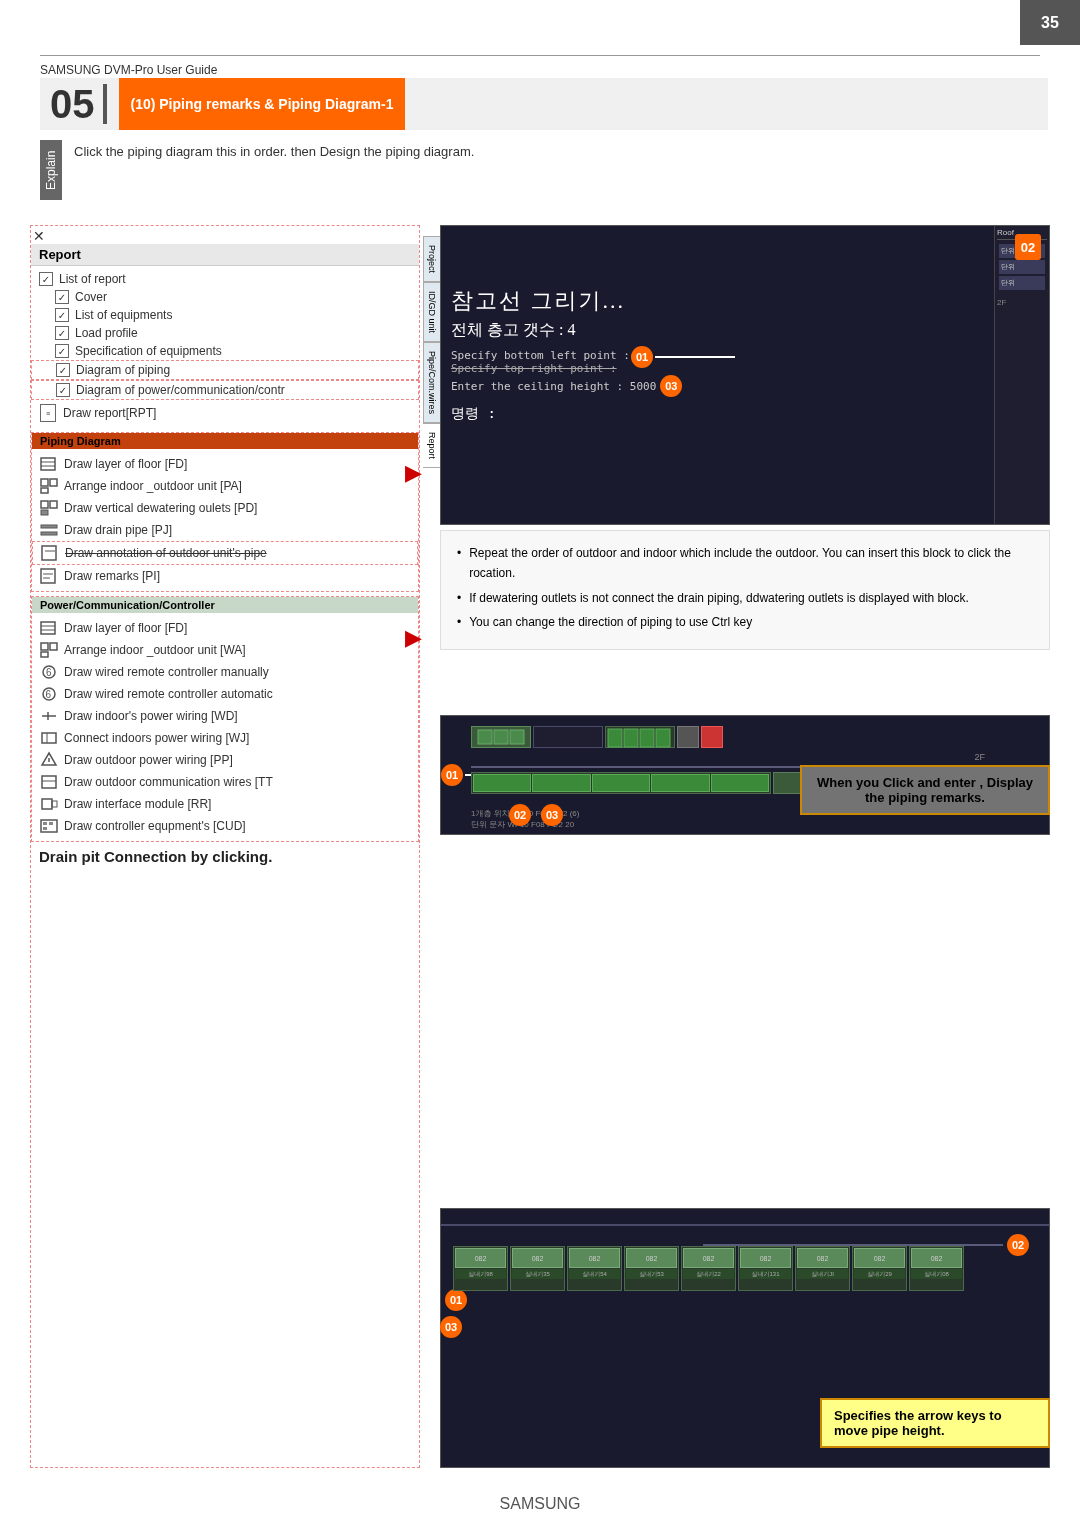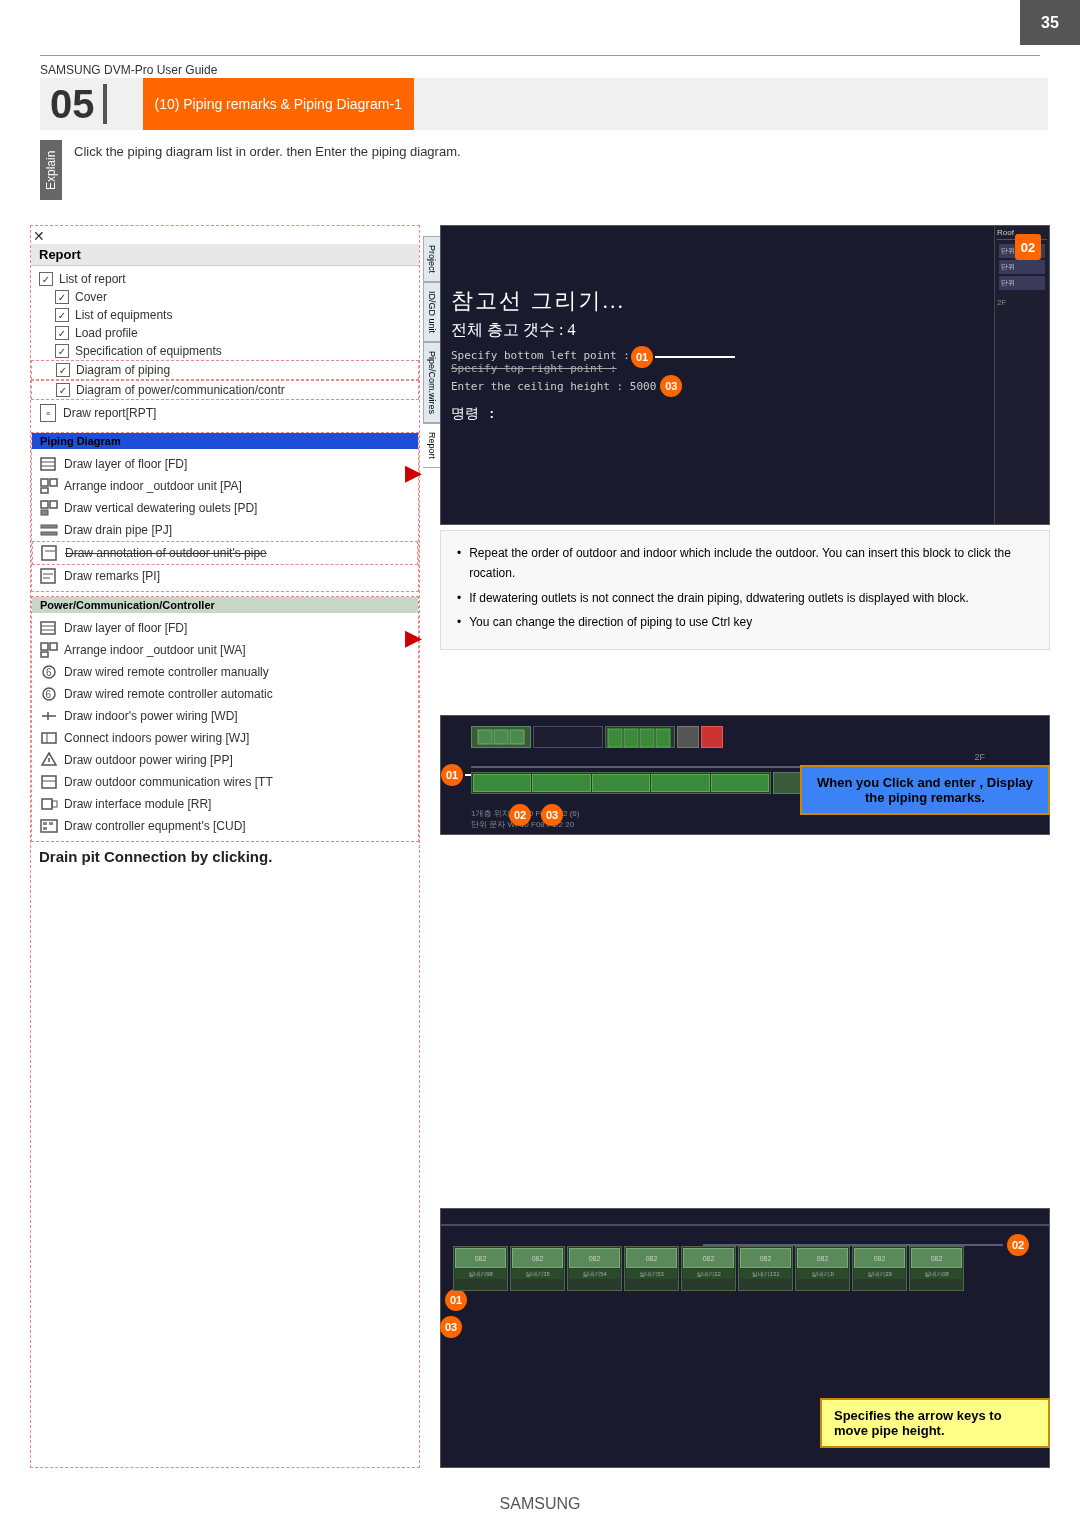--- a/index.html
+++ b/index.html
@@ -79,24 +79,23 @@
     .chapter-title {
       font-size: 22px;
       font-weight: bold;
       color: #333;
       flex: 1;
     }
     .chapter-subtitle {
       background: #ff6600;
       color: #fff;
       font-size: 14px;
-      font-weight: normal;
+      font-weight: bold;
       padding: 18px 12px;
       margin-right: 0;
-      margin-left: 24px;
     }
 
     
     .explain-section {
       position: absolute;
       top: 140px;
       left: 40px;
       right: 40px;
       display: flex;
     }
@@ -194,21 +193,21 @@
     .item-label.strikethrough {
       text-decoration: line-through;
     }
 
     
     .piping-section {
       border: 1px dashed #e88;
       margin-top: 4px;
     }
     .piping-title {
-      background: #1d4ed8;
+      background: #c2410c;
       padding: 2px 8px;
       font-size: 11px;
       font-weight: bold;
     }
 
     
     .power-section {
       border: 1px dashed #e88;
       margin-top: 4px;
     }
@@ -336,21 +335,21 @@
 
   <div class="chapter-heading">
     <span class="chapter-number">05</span>
     <div class="chapter-divider"></div>
     <span class="chapter-subtitle">(10) Piping remarks  &amp; Piping Diagram-1</span>
   </div>
 
   <div class="explain-section">
     <div class="explain-label">Explain</div>
     <div class="explain-text">
-      <div>Click the piping diagram list in order. then Enter the piping diagram.</div>
+      <div>Click the piping diagram this in order. then Design the piping diagram.</div>
     </div>
   </div>
 
   <div class="main-content">
 
     <div class="left-panel">
       <span class="close-x">✕</span>
 
       <div class="panel-title-bar" style="margin-top:18px;">
         <span>Report</span>
@@ -690,21 +689,21 @@
           </div>
         </div>
 
         <div style="position:absolute; bottom:4px; left:30px; color:#888; font-size:8px;">1개층 위치 WF10 F08 F1/2 (6)<br>단위 문자 WF10 F08 F1/2 20</div>
 
         <div style="position:absolute; bottom:8px; left:68px; background:#ff6600; color:#fff; font-size:11px; font-weight:bold; width:22px; height:22px; display:flex; align-items:center; justify-content:center; border-radius:50%;">02</div>
 
         <div style="position:absolute; bottom:8px; left:100px; background:#ff6600; color:#fff; font-size:11px; font-weight:bold; width:22px; height:22px; display:flex; align-items:center; justify-content:center; border-radius:50%;">03</div>
       </div>
 
-      <div style="position:absolute; top:540px; right:0; width:250px; background:#3b82f6; border:2px solid #cc8800; padding:8px 12px; font-size:13px; font-weight:bold; text-align:center;">
+      <div style="position:absolute; top:540px; right:0; width:250px; background:#737373; border:2px solid #cc8800; padding:8px 12px; font-size:13px; font-weight:bold; text-align:center;">
         <span>When you Click and enter ,
 Display the piping remarks.</span>
       </div>
 
       <div class="cad-bottom">
 
         <div style="position:absolute; top:15px; left:0; right:0; height:2px; background:#4a4a6a;"></div>
 
         <div style="position:absolute; top:25px; right:20px; display:flex; align-items:center;">
           <div style="height:2px; width:300px; background:#5a5a7a;"></div>

